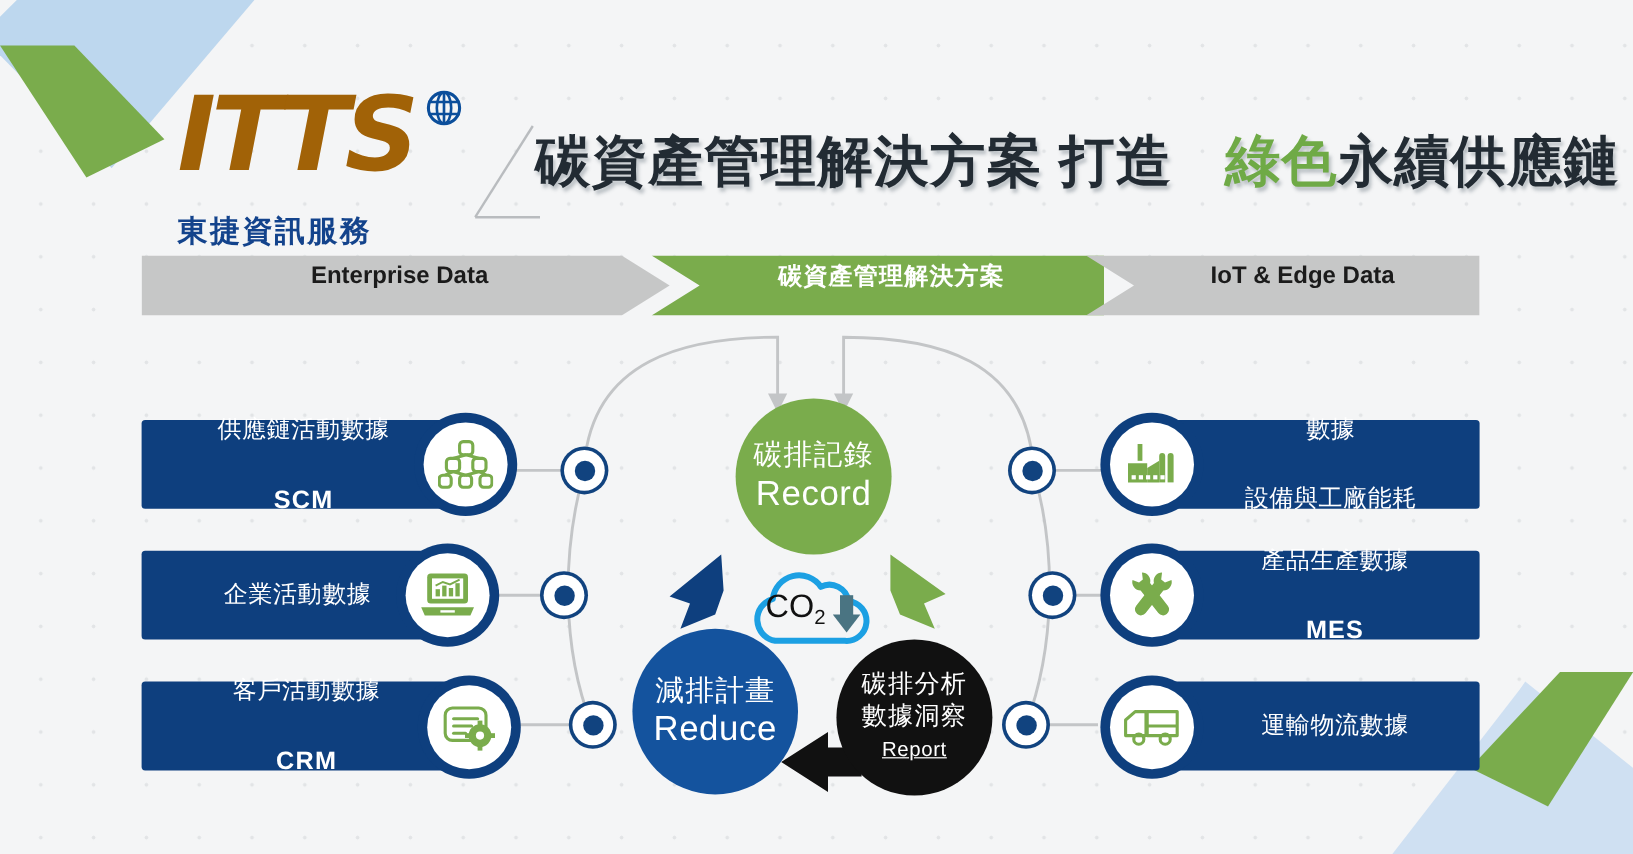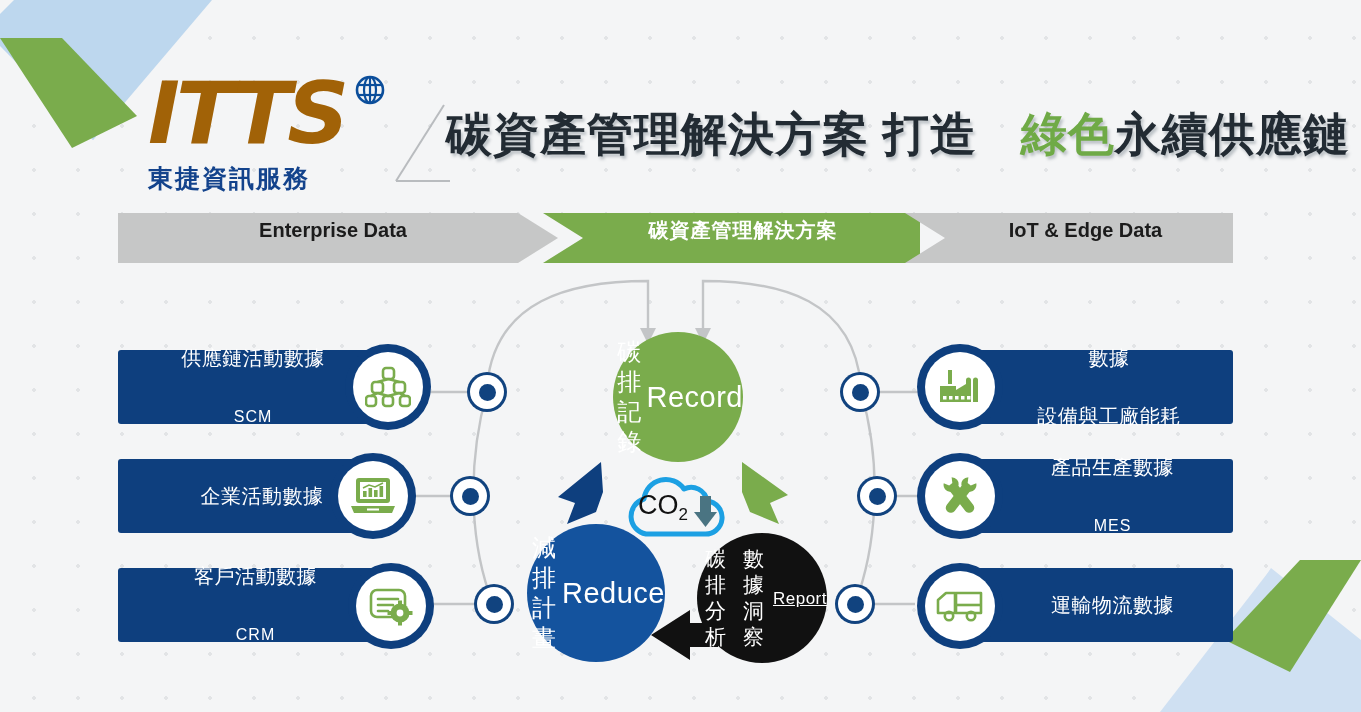--- a/index.html
+++ b/index.html
@@ -23,21 +23,21 @@
 
   
   .logo{ position:absolute; left:148px; top:70px; width:250px; height:120px; }
   .logo-word{
     font-family:"DejaVu Sans","Liberation Sans",sans-serif;
     font-weight:bold; font-style:italic;
     font-size:86px; line-height:86px;
     color:#a16207; letter-spacing:-4px;
   }
   .logo-sub{
-    margin-top:6px; font-size:25px; letter-spacing:2px;
+    margin-top:20px; font-size:25px; letter-spacing:2px;
     color:#13438c; font-weight:bold;
   }
   .globe{ position:absolute; right:12px; top:4px; }
 
   
   .headline{
     position:absolute; left:446px; top:104px;
     font-size:46px; font-weight:bold; letter-spacing:1px;
     color:#222b33; white-space:nowrap;
     text-shadow:2px 3px 3px rgba(120,130,140,.45);
@@ -62,21 +62,21 @@
     position:absolute; height:74px;
     background:#0e3f7e; border-radius:3px;
     display:flex; align-items:center;
     color:#fff;
   }
   .card-text{
     flex:1; text-align:center;
     font-size:20px; line-height:29px; letter-spacing:.5px;
     white-space:pre-line;
   }
-  .card-text .code{ font-size:16px; letter-spacing:1px; }
+  .card-text .code{ font-size:21px; letter-spacing:1px;font-weight:bold; }
   .icon-bubble{
     position:absolute; width:86px; height:86px; border-radius:50%;
     background:#0e3f7e;
     display:flex; align-items:center; justify-content:center;
   }
   .icon-bubble .inner{
     width:70px; height:70px; border-radius:50%; background:#fff;
     display:flex; align-items:center; justify-content:center;
   }
 
@@ -86,21 +86,21 @@
     background:#fff; box-shadow:0 0 0 3px #11437f;
     display:flex; align-items:center; justify-content:center;
   }
   .node::after{
     content:""; width:17px; height:17px; border-radius:50%; background:#11437f;
   }
 
   
   .circ{
     position:absolute; border-radius:50%;
-    display:flex; flex-direction:row;
+    display:flex; flex-direction:column;
     align-items:center; justify-content:center;
     color:#fff; text-align:center;
   }
   .circ .cn{ font-size:24px; line-height:30px; letter-spacing:1px; }
   .circ .en{ font-size:29px; line-height:34px; letter-spacing:.5px; }
   .circ.small .cn{ font-size:21px; line-height:26px; }
   .circ.small .en{ font-size:17px; line-height:29px;text-decoration:underline; }
 
   .co2{
     position:absolute; left:616px; top:472px; width:128px; height:72px;
@@ -203,21 +203,21 @@
           <rect x="1" y="30" width="10" height="10" rx="3"></rect>
           <rect x="18" y="30" width="10" height="10" rx="3"></rect>
           <rect x="35" y="30" width="10" height="10" rx="3"></rect>
           <path d="M23.5,13 L12.5,16 M23.5,13 L34.5,16 M12.5,27 L6,30 M12.5,27 L23,30 M34.5,27 L23,30 M34.5,27 L40,30"></path>
         </g>
       </svg>
     </div>
   </div>
   <div class="node" style="left:470px; top:375px;"></div>
 
-  <div class="card" style="left:118px; top:459px; width:260px;padding-left:14px;">
+  <div class="card" style="left:118px; top:459px; width:260px;">
     <div class="card-text">
       <div>企業活動數據</div>
     </div>
   </div>
   <div class="icon-bubble" style="left:330px; top:453px;">
     <div class="inner">
       <svg width="48" height="42" viewBox="0 0 48 42">
         <rect x="7" y="3" width="34" height="25" rx="3" fill="#7aac4c"></rect>
         <rect x="11" y="7" width="26" height="17" fill="#ffffff"></rect>
         <g fill="#7aac4c">

